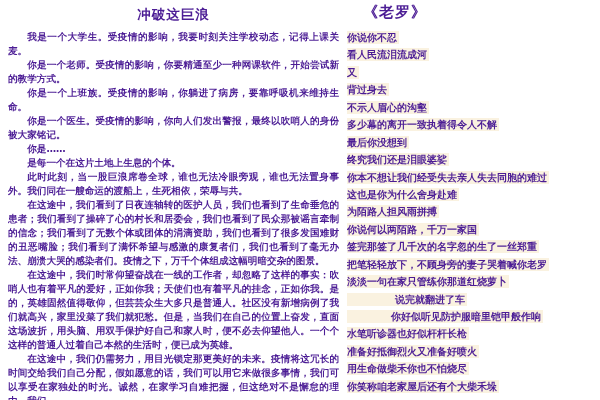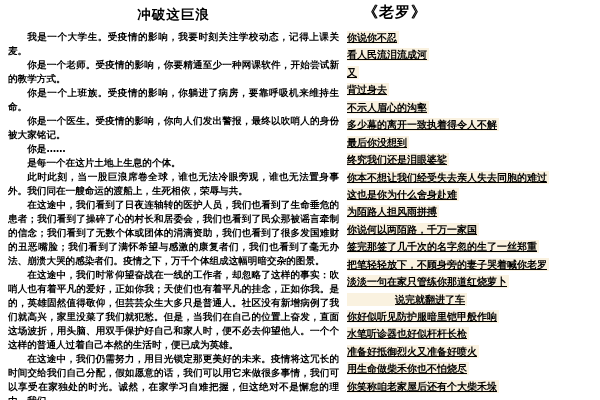--- a/index.html
+++ b/index.html
@@ -6,21 +6,21 @@
   body {
     width: 600px; height: 400px;
     background: #ffffff;
     font-family: "DejaVu Sans", sans-serif;
     overflow: hidden;
   }
   .page {
     position: relative;
     width: 600px; height: 400px;
     background: #ffffff;
-    color: #000000;
+    color: #4c1d95;
     overflow: hidden;
   }
   .left-col {
     position: absolute;
     left: 8px; top: 0;
     width: 331px;
     height: 400px;
     overflow: hidden;
   }
   .article-title {
@@ -55,21 +55,20 @@
   }
   .poem-line {
     height: 17.45px;
     line-height: 17.45px;
     font-size: 10px;
     font-weight: bold;
     white-space: nowrap;
   }
   .poem-line .hl {
     padding: 1px 2px 1px 0;
-    text-decoration: underline;
   }
 </style>
 </head>
 <body>
 
 <div class="page">
 
   <div class="left-col">
     <h1 class="article-title">冲破这巨浪</h1>
     <div id="article-body">
@@ -98,21 +97,21 @@
         <div class="poem-line"><span class="hl" style="background: rgb(250, 242, 224);">最后你没想到</span></div>
         <div class="poem-line"><span class="hl" style="background: rgb(250, 242, 224);">终究我们还是泪眼婆娑</span></div>
         <div class="poem-line"><span class="hl" style="background: rgb(250, 242, 224);">你本不想让我们经受失去亲人失去同胞的难过</span></div>
         <div class="poem-line"><span class="hl" style="background: rgb(250, 242, 224);">这也是你为什么舍身赴难</span></div>
         <div class="poem-line"><span class="hl" style="background: rgb(250, 242, 224); text-align: right;">为陌路人担风雨拼搏</span></div>
         <div class="poem-line"><span class="hl" style="background: rgb(250, 242, 224);">你说何以两陌路，千万一家国</span></div>
         <div class="poem-line"><span class="hl" style="background: rgb(250, 242, 224);">签完那签了几千次的名字忽的生了一丝郑重</span></div>
         <div class="poem-line"><span class="hl" style="background: rgb(250, 242, 224); margin-top: 12px;">把笔轻轻放下，不顾身旁的妻子哭着喊你老罗</span></div>
         <div class="poem-line"><span class="hl" style="background: rgb(250, 242, 224);">淡淡一句在家只管练你那道红烧萝卜</span></div>
         <div class="poem-line"><span class="hl" style="background: rgb(250, 242, 224); padding-left: 48px;">说完就翻进了车</span></div>
-        <div class="poem-line"><span class="hl" style="background: rgb(250, 242, 224);">你好似听见防护服暗里铠甲般作响</span></div>
+        <div class="poem-line"><span class="hl" style="background: rgb(250, 242, 224); padding-left: 44px;">你好似听见防护服暗里铠甲般作响</span></div>
         <div class="poem-line"><span class="hl" style="background: rgb(250, 242, 224);">水笔听诊器也好似杆杆长枪</span></div>
         <div class="poem-line"><span class="hl" style="background: rgb(250, 242, 224);">准备好抵御烈火又准备好喷火</span></div>
         <div class="poem-line"><span class="hl" style="background: rgb(250, 242, 224);">用生命做柴禾你也不怕烧尽</span></div>
         <div class="poem-line"><span class="hl" style="background: rgb(250, 242, 224);">你笑称咱老家屋后还有个大柴禾垛</span></div>
       </div>
   </div>
 
 </div>
 
 </body></html>

